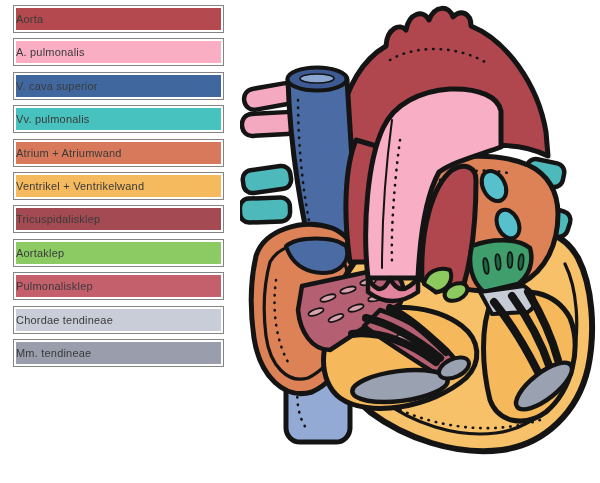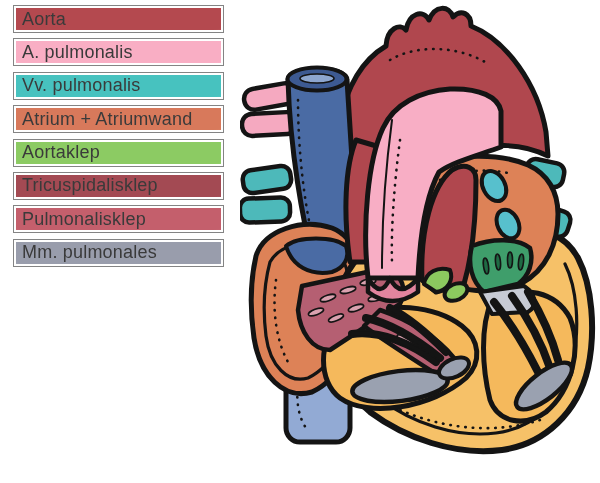--- a/index.html
+++ b/index.html
@@ -4,21 +4,21 @@
 <style>
   html,body{margin:0;padding:0;background:#fff;}
   #stage{position:relative;width:600px;height:483px;background:#fff;overflow:hidden;
          font-family:"Liberation Sans",sans-serif;}
   
   .legend{position:absolute;left:13px;top:5px;display:flex;flex-direction:column;gap:5.4px;}
   .legend-box{box-sizing:border-box;width:211px;height:28px;border:1px solid #848484;
               background:#fff;padding:2px;}
   .legend-fill{width:100%;height:100%;display:flex;align-items:center;
                background:radial-gradient(115% 160% at 50% 45%, var(--c) 52%, var(--cl) 96%);}
-  .legend-label{font-size:18px;color:#3a3a3a;padding-left:6px;white-space:nowrap;
+  .legend-label{font-size:11px;color:#3a3a3a;white-space:nowrap;
                 letter-spacing:.2px;}
   
   .heart{position:absolute;left:240px;top:0;width:360px;height:483px;}
   .heart path,.heart rect,.heart ellipse{stroke:#141414;stroke-linejoin:round;stroke-linecap:round;}
   .s6{stroke-width:6;} .s5{stroke-width:5;} .s45{stroke-width:4.5;} .s4{stroke-width:4;}
   .s3{stroke-width:3;fill:none;} .s2{stroke-width:2;fill:none;}
   .inner{fill:none;stroke-width:3.2;}
   .dots{fill:none;stroke:#141414;stroke-width:2.6;stroke-dasharray:.5 7;stroke-linecap:round;}
   .strand-bg{fill:none;stroke:#141414;stroke-width:8;}
   .strand{fill:none;stroke-width:4.2;}
@@ -34,47 +34,62 @@
       <div class="legend-fill" style="--c: #b4494f; --cl: #dfa3a4;">
         <span class="legend-label">Aorta</span>
         </div>
       </div>
     <div class="legend-box">
       <div class="legend-fill" style="--c: #f9aec4; --cl: #fddbe6;">
         <span class="legend-label">A. pulmonalis</span>
         </div>
       </div>
     <div class="legend-box">
+      <div class="legend-fill" style="--c: #40689f; --cl: #93a9cc;">
+        <span class="legend-label">V. cava superior</span>
+        </div>
+      </div>
+    <div class="legend-box">
       <div class="legend-fill" style="--c: #47c2bf; --cl: #aae2df;">
         <span class="legend-label">Vv. pulmonalis</span>
         </div>
       </div>
     <div class="legend-box">
       <div class="legend-fill" style="--c: #d8795b; --cl: #eebaa6;">
         <span class="legend-label">Atrium + Atriumwand</span>
         </div>
       </div>
     <div class="legend-box">
-      <div class="legend-fill" style="--c: #8ccb63; --cl: #c9e7b2;">
-        <span class="legend-label">Aortaklep</span>
+      <div class="legend-fill" style="--c: #f5ba5e; --cl: #fbe0b2;">
+        <span class="legend-label">Ventrikel + Ventrikelwand</span>
         </div>
       </div>
     <div class="legend-box">
       <div class="legend-fill" style="--c: #a34a53; --cl: #cf969b;">
         <span class="legend-label">Tricuspidalisklep</span>
         </div>
       </div>
     <div class="legend-box">
+      <div class="legend-fill" style="--c: #8ccb63; --cl: #c9e7b2;">
+        <span class="legend-label">Aortaklep</span>
+        </div>
+      </div>
+    <div class="legend-box">
       <div class="legend-fill" style="--c: #c45f6c; --cl: #e2a8b0;">
         <span class="legend-label">Pulmonalisklep</span>
         </div>
       </div>
     <div class="legend-box">
+      <div class="legend-fill" style="--c: #c9cdd7; --cl: #eceef2;">
+        <span class="legend-label">Chordae tendineae</span>
+        </div>
+      </div>
+    <div class="legend-box">
       <div class="legend-fill" style="--c: #999dac; --cl: #c9ccd6;">
-        <span class="legend-label">Mm. pulmonales</span>
+        <span class="legend-label">Mm. tendineae</span>
         </div>
       </div>
   </div>
 
   <svg class="heart" viewBox="0 0 360 483">
 
     <rect x="4" y="86" width="52" height="21" rx="10" transform="rotate(-10 30 97)" class="s45" fill="#f5a9c0"></rect>
     <rect x="2" y="113" width="55" height="22" rx="10" transform="rotate(-3 30 124)" class="s45" fill="#f5a9c0"></rect>
 
     <rect x="3" y="168" width="48" height="23" rx="9" transform="rotate(-8 27 180)" class="s45" fill="#4db9ba"></rect>

